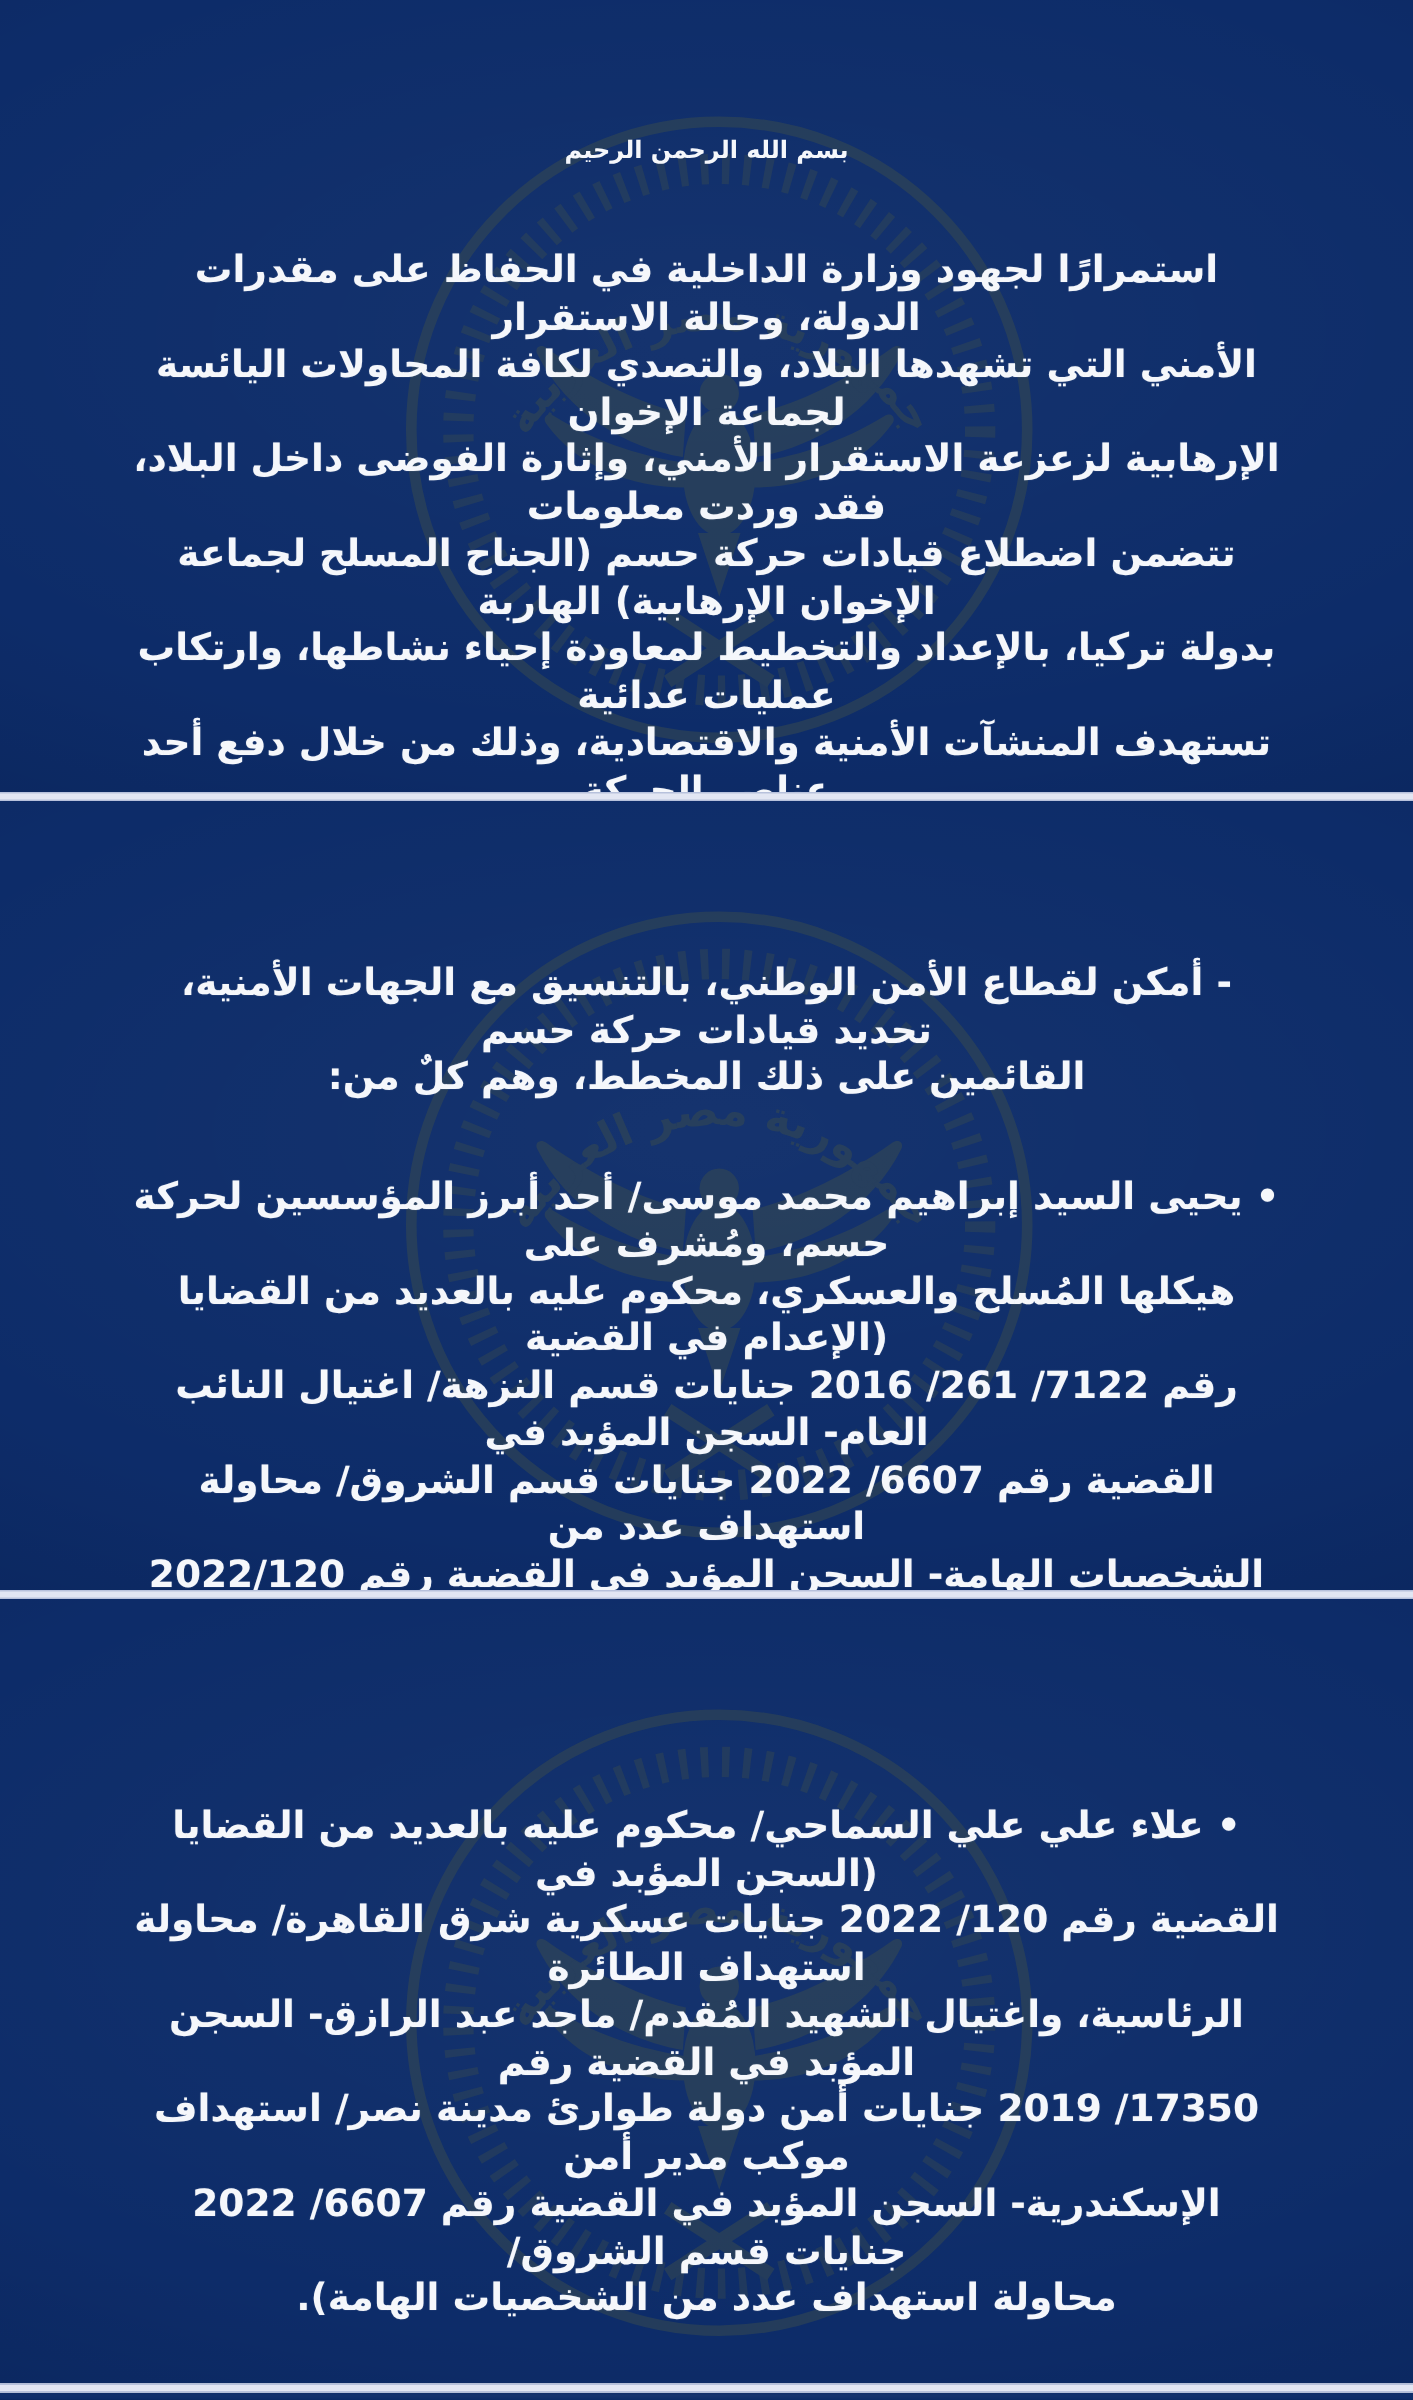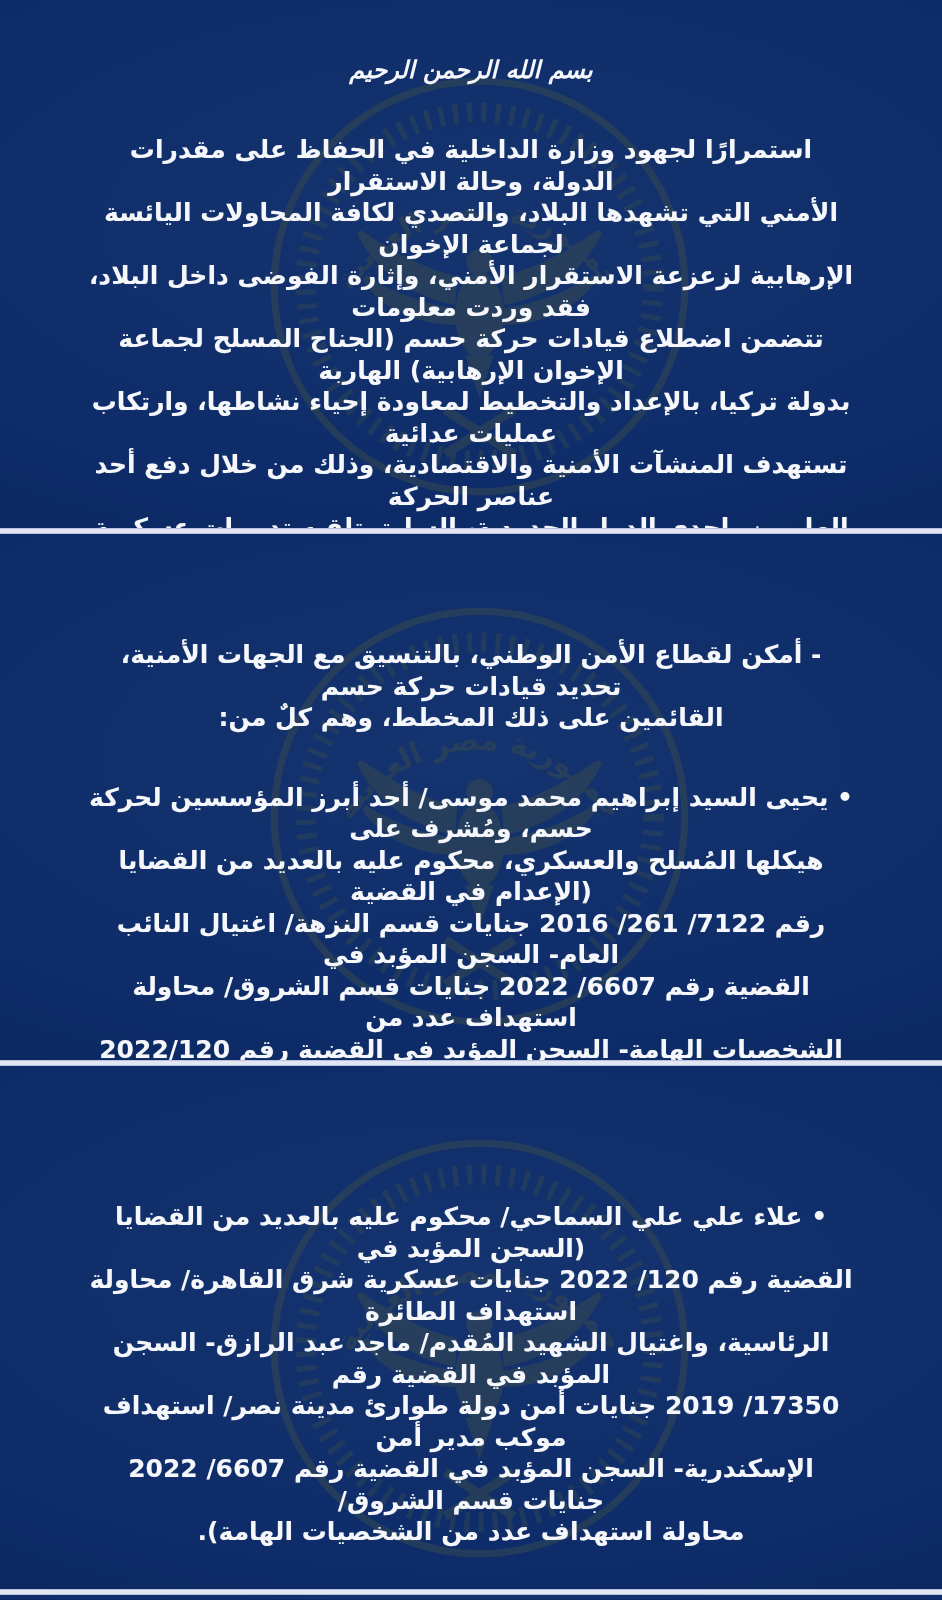--- a/index.html
+++ b/index.html
@@ -34,24 +34,23 @@
   }
   .content{
     position:relative;z-index:2;
     padding:0 86px;
     color:#f5f7fb;
     text-align:center;
     direction:rtl;
     font-weight:700;
   }
   .bismillah{
-    padding-top:54px;
-    font-size:24px;line-height:32px;
+    padding-top:84px;
+    font-size:16px;line-height:32px;
     margin-bottom:24px;
-    font-style:italic;
   }
   .para{
     font-size:25px;
     line-height:31.5px;
     white-space:pre-line;
     text-shadow:0 0 1px rgba(255,255,255,0.25);
     margin-top:48px;
   }
   .pt-p2{padding-top:57px;}
   .pt-p3{padding-top:109px;}

